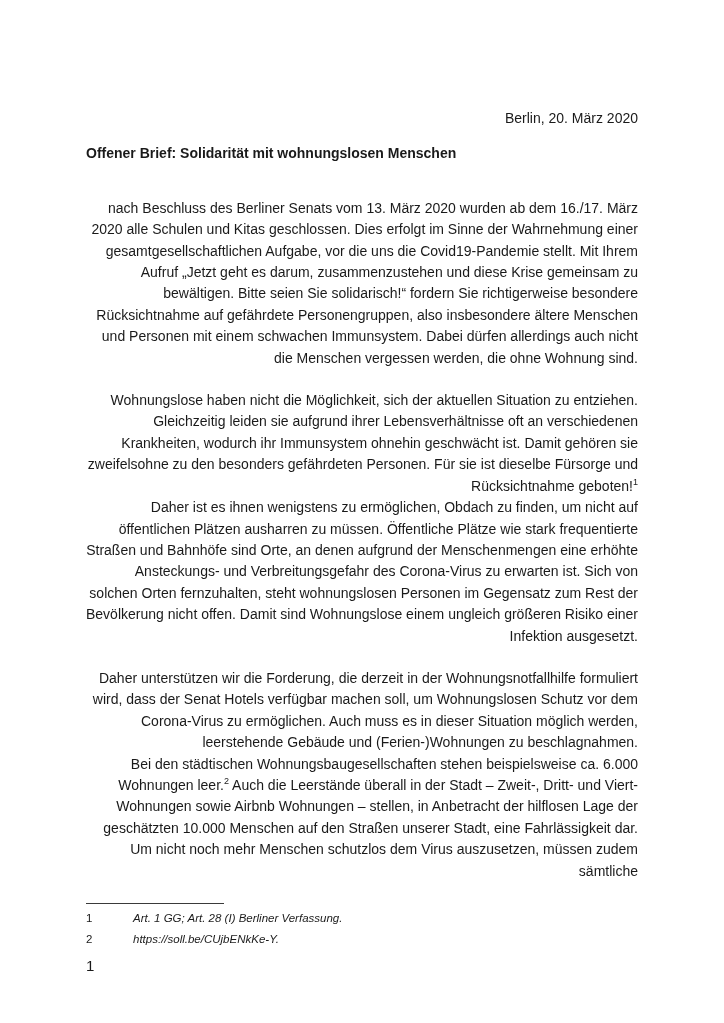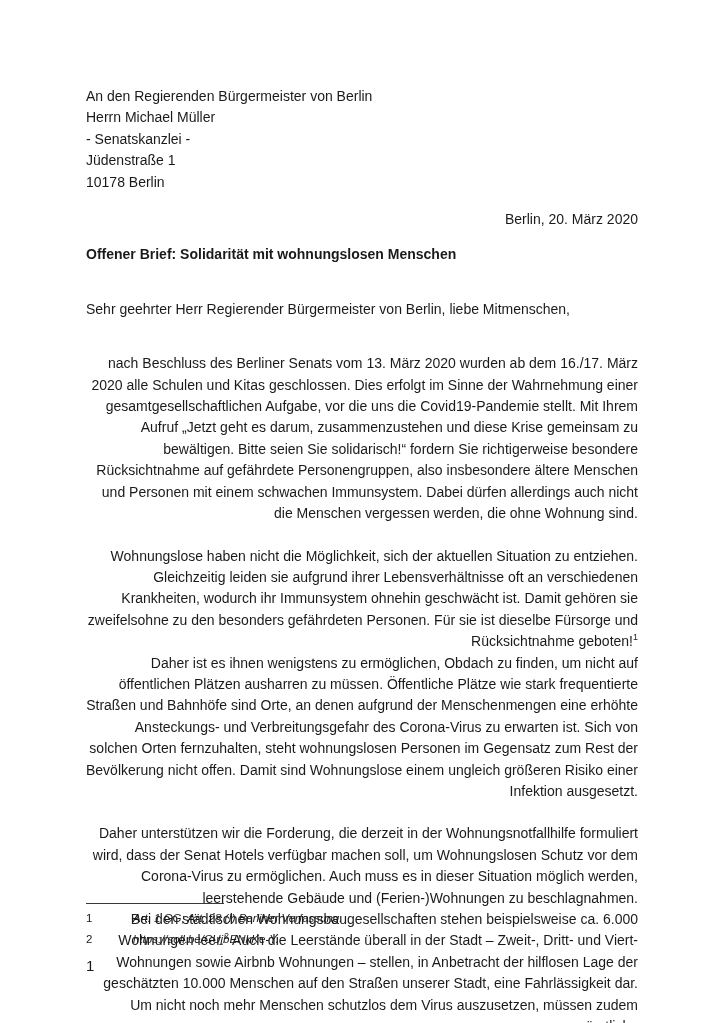--- a/index.html
+++ b/index.html
@@ -18,21 +18,21 @@
     color: #1a1a1a;
     box-sizing: border-box;
     padding: 86px 86px 0 86px;
     overflow: hidden;
   }
   .recipient div {
     white-space: nowrap;
   }
   .dateline {
     text-align: right;
-    margin-top: 16px;
+    margin-top: 22px;
   }
   .subject {
     font-weight: 700;
     margin-top: 14px;
   }
   .salutation {
     margin-top: 33px;
   }
   p.body-para {
     margin: 0;
@@ -75,33 +75,25 @@
   .page-number {
     margin-top: 5px;
     font-size: 15px;
   }
 </style>
 </head>
 <body>
 
 <div class="page">
 
-  <div class="recipient">
-    <div>An den Regierenden Bürgermeister von Berlin</div>
-    <div>Herrn Michael Müller</div>
-    <div>- Senatskanzlei -</div>
-    <div>Jüdenstraße 1</div>
-    <div>10178 Berlin</div>
-  </div>
 
   <div class="dateline">Berlin, 20. März 2020</div>
 
   <div class="subject">Offener Brief: Solidarität mit wohnungslosen Menschen</div>
 
-  <div class="salutation">Sehr geehrter Herr Regierender Bürgermeister von Berlin, liebe Mitmenschen,</div>
 
   <p class="body-para">
     <span>nach Beschluss des Berliner Senats vom 13. März 2020 wurden ab dem 16./17. März 2020 alle Schulen und Kitas geschlossen. Dies erfolgt im Sinne der Wahrnehmung einer gesamtgesellschaftlichen Aufgabe, vor die uns die Covid19-Pandemie stellt. Mit Ihrem Aufruf „Jetzt geht es darum, zusammenzustehen und diese Krise gemeinsam zu bewältigen. Bitte seien Sie solidarisch!“ fordern Sie richtigerweise besondere Rücksichtnahme auf gefährdete Personengruppen, also insbesondere ältere Menschen und Personen mit einem schwachen Immunsystem. Dabei dürfen allerdings auch nicht die Menschen vergessen werden, die ohne Wohnung sind.</span>
   </p>
 
   <p class="body-para tight">
     <span>Wohnungslose haben nicht die Möglichkeit, sich der aktuellen Situation zu entziehen. Gleichzeitig leiden sie aufgrund ihrer Lebensverhältnisse oft an verschiedenen Krankheiten, wodurch ihr Immunsystem ohnehin geschwächt ist. Damit gehören sie zweifelsohne zu den besonders gefährdeten Personen. Für sie ist dieselbe Fürsorge und Rücksichtnahme geboten!</span><sup class="fnref">1</sup><br>
     <span>Daher ist es ihnen wenigstens zu ermöglichen, Obdach zu finden, um nicht auf öffentlichen Plätzen ausharren zu müssen. Öffentliche Plätze wie stark frequentierte Straßen und Bahnhöfe sind Orte, an denen aufgrund der Menschenmengen eine erhöhte Ansteckungs- und Verbreitungsgefahr des Corona-Virus zu erwarten ist. Sich von solchen Orten fernzuhalten, steht wohnungslosen Personen im Gegensatz zum Rest der Bevölkerung nicht offen. Damit sind Wohnungslose einem ungleich größeren Risiko einer Infektion ausgesetzt.</span>
   </p>
 

